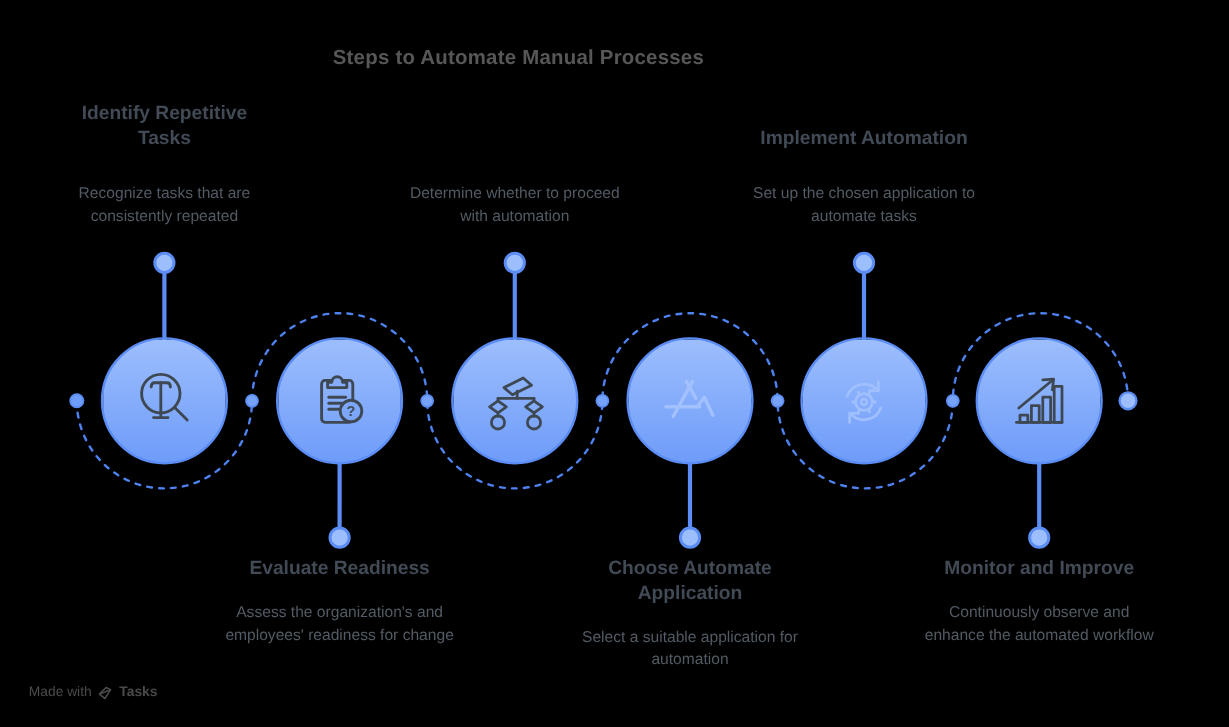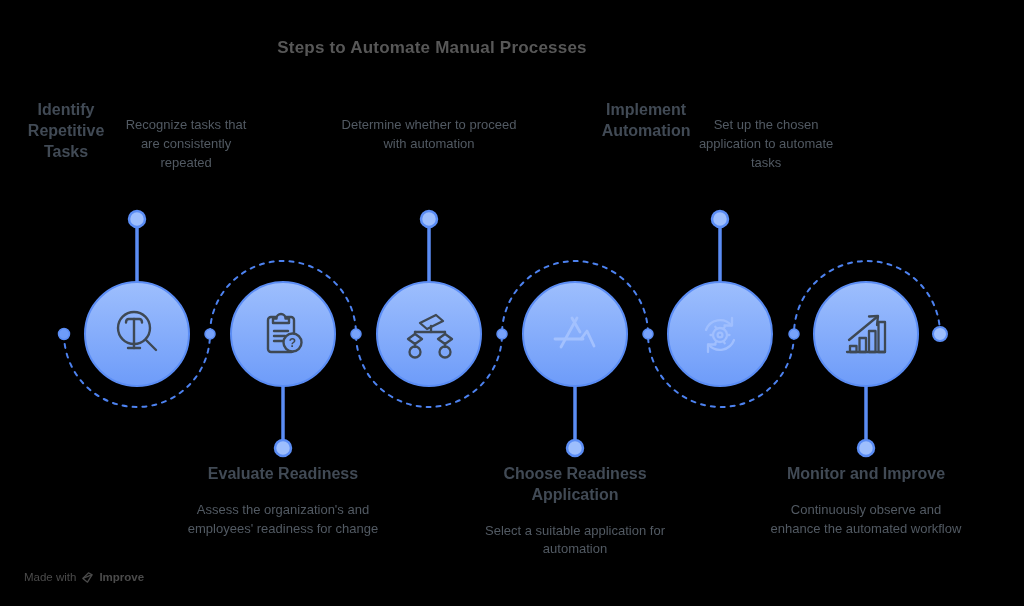--- a/index.html
+++ b/index.html
@@ -12,21 +12,21 @@
     font-size:17px;font-weight:700;letter-spacing:.2px;color:#575757;
   }
   svg.connectors{position:absolute;left:0;top:0;pointer-events:none;}
   .step-node{
     position:absolute;top:281px;width:106px;height:106px;border-radius:50%;
     box-sizing:border-box;border:2px solid #5B8DF5;
     background:linear-gradient(180deg,#9DBEFD 0%,#6E9CF9 100%);
     display:flex;align-items:center;justify-content:center;
   }
   .step-text{position:absolute;width:240px;text-align:center;}
-  .step-text.top{top:100px;height:106px;display:flex;flex-direction:row;justify-content:flex-end;}
+  .step-text.top{top:100px;height:106px;display:flex;flex-direction:column;justify-content:flex-end;}
   .step-text.bottom{top:464px;}
   .step-heading{
     font-size:16px;font-weight:700;line-height:1.3;color:#414A55;margin:0 auto 10px auto;
     max-width:215px;
   }
   .step-heading.narrow{max-width:180px;}
   .step-desc{
     font-size:13px;font-weight:400;line-height:1.45;color:#525A63;margin:16px auto;max-width:197px;
   }
   .footer{
@@ -145,36 +145,36 @@
   <div class="step-text bottom" style="left:163px">
     <div class="step-heading">Evaluate Readiness</div>
     <div class="step-desc">Assess the organization's and employees' readiness for change</div>
   </div>
 
   <div class="step-text top" style="left:309px">
     <div class="step-desc">Determine whether to proceed with automation</div>
   </div>
 
   <div class="step-text bottom" style="left:455px">
-    <div class="step-heading narrow">Choose Readiness Application</div>
+    <div class="step-heading narrow">Choose Automate Application</div>
     <div class="step-desc">Select a suitable application for automation</div>
   </div>
 
   <div class="step-text bottom" style="left:746px">
     <div class="step-heading">Monitor and Improve</div>
     <div class="step-desc">Continuously observe and enhance the automated workflow</div>
   </div>
 
   <div class="step-text top" style="left:600px">
     <div class="step-heading">Implement Automation</div>
     <div class="step-desc">Set up the chosen application to automate tasks</div>
   </div>
 
   <div class="footer">
     <span>Made with</span>
     <svg width="13" height="13" viewBox="0 0 14 14" fill="none" stroke="#4B4B4B" stroke-width="1.4" stroke-linejoin="round">
       <path d="M2,8 L8,2 L12,4 L7,12 Z"></path>
       <path d="M2,8 L12,4"></path>
     </svg>
-    <span class="brand">Improve</span>
+    <span class="brand">Tasks</span>
   </div>
 
 </div>
 
 </body></html>

